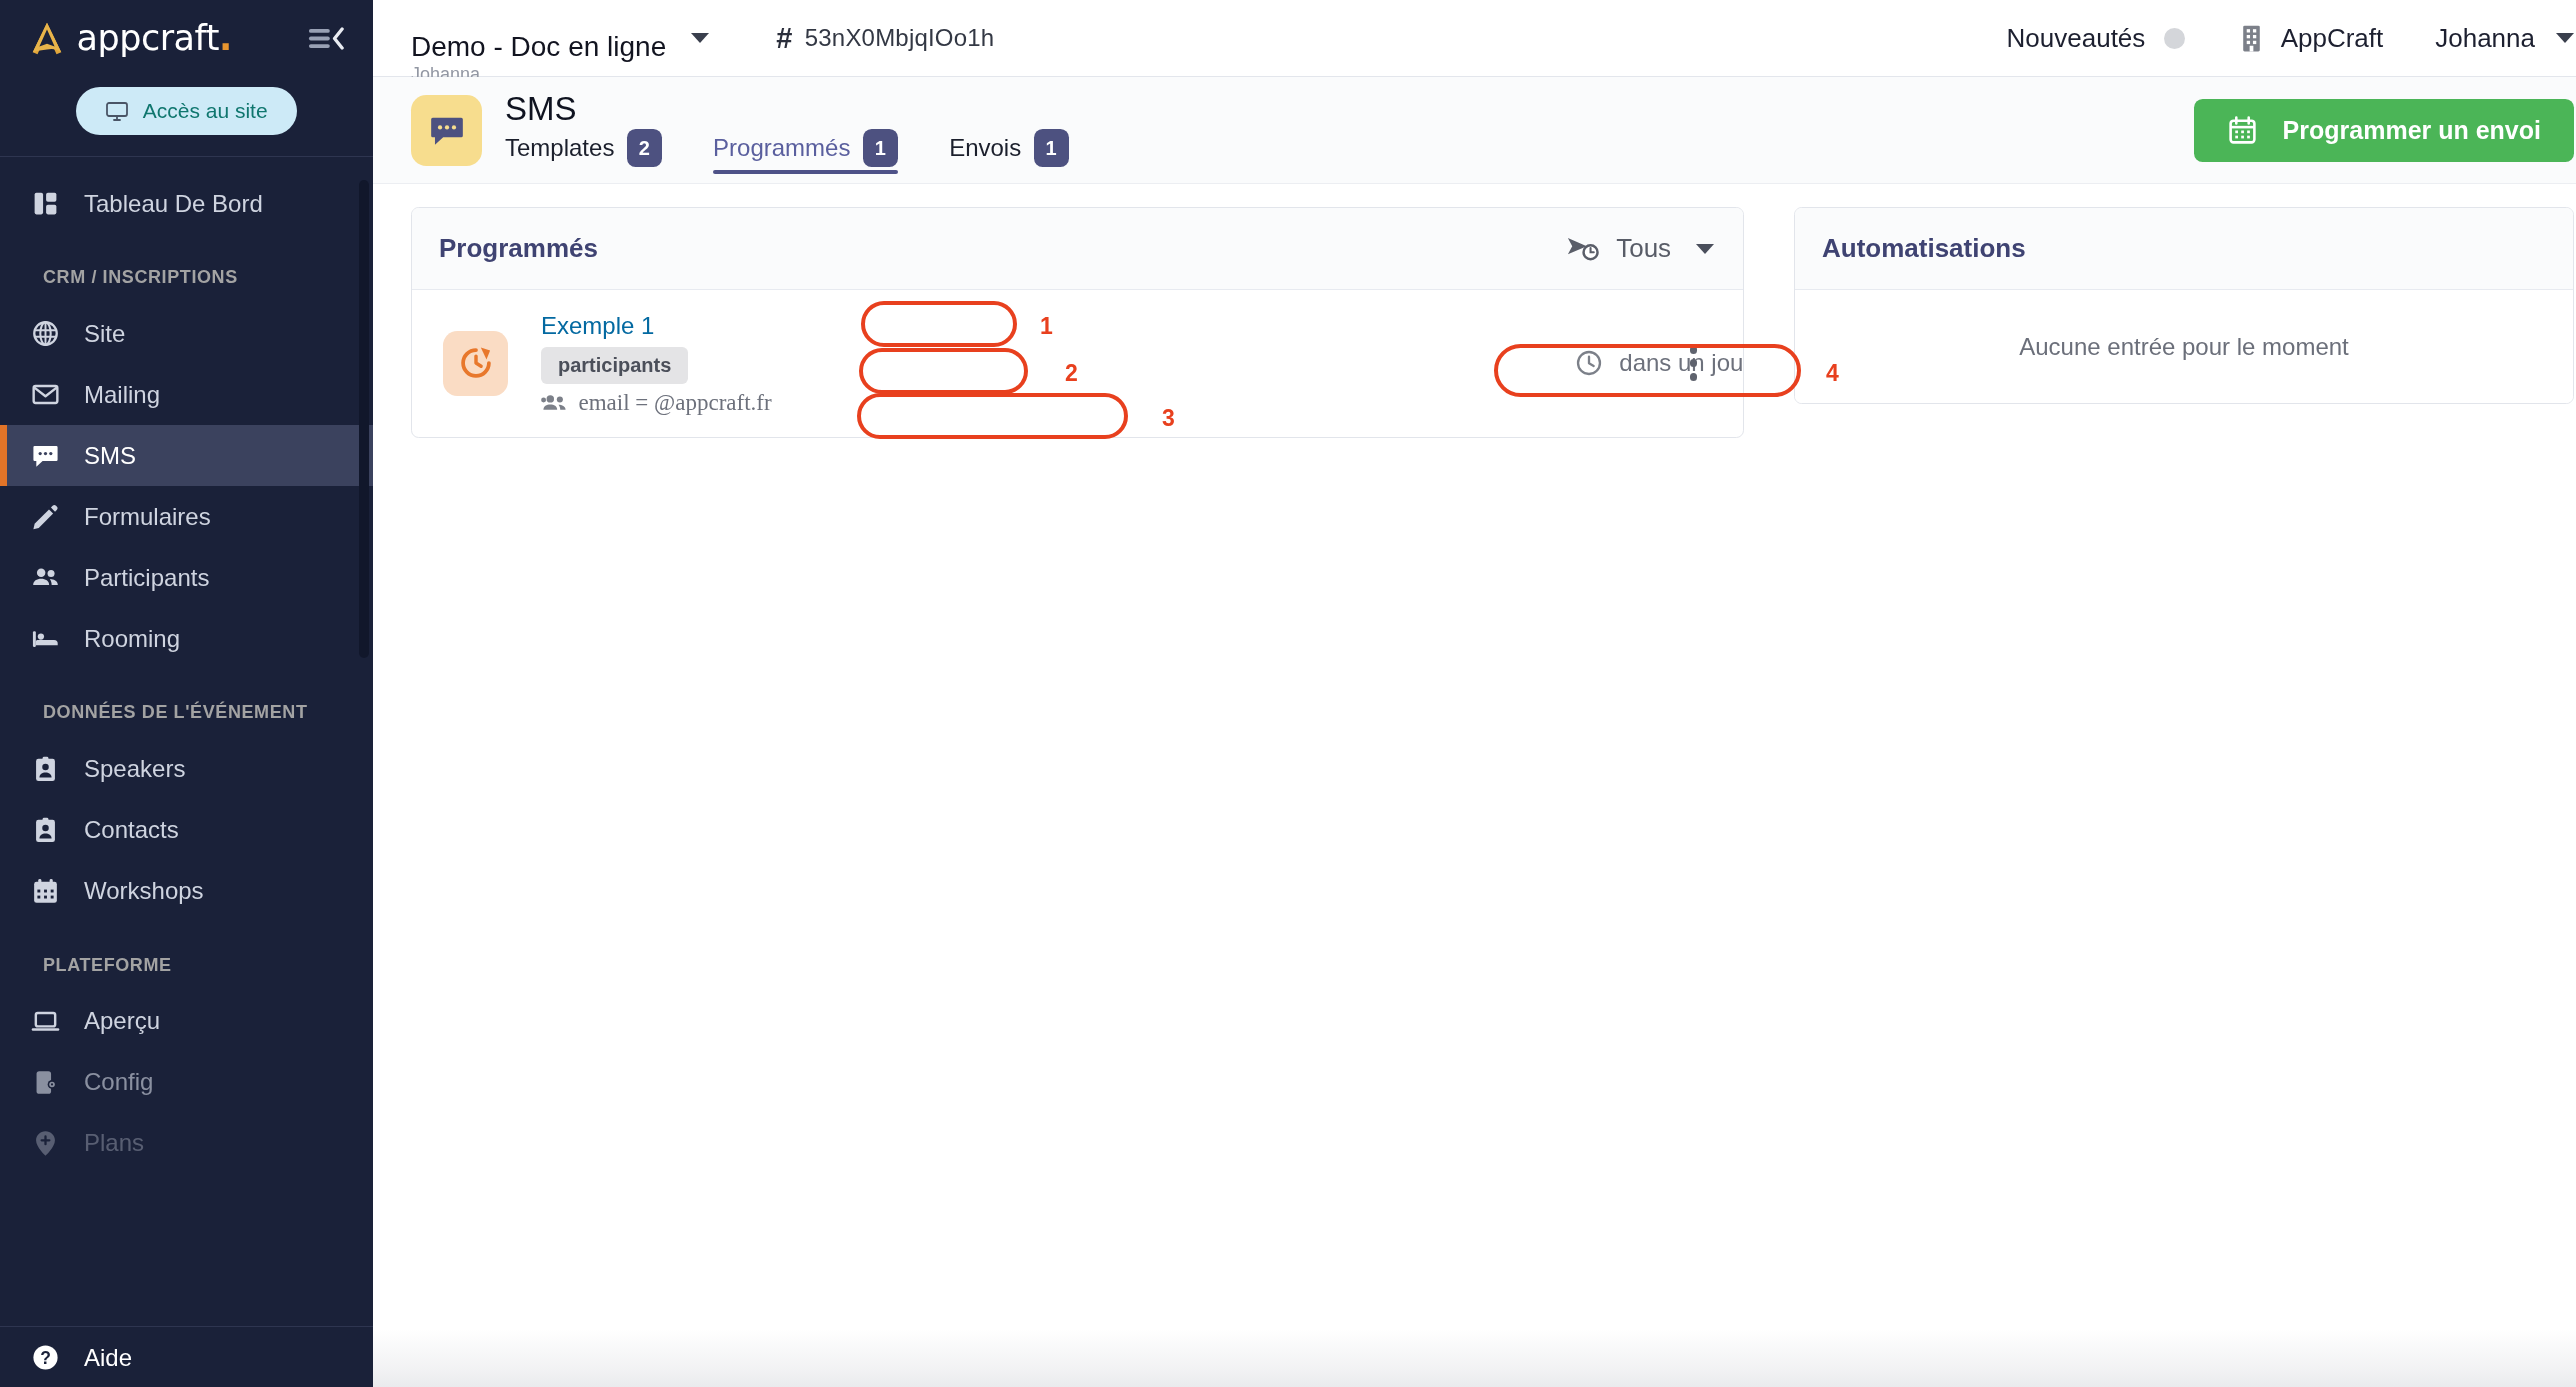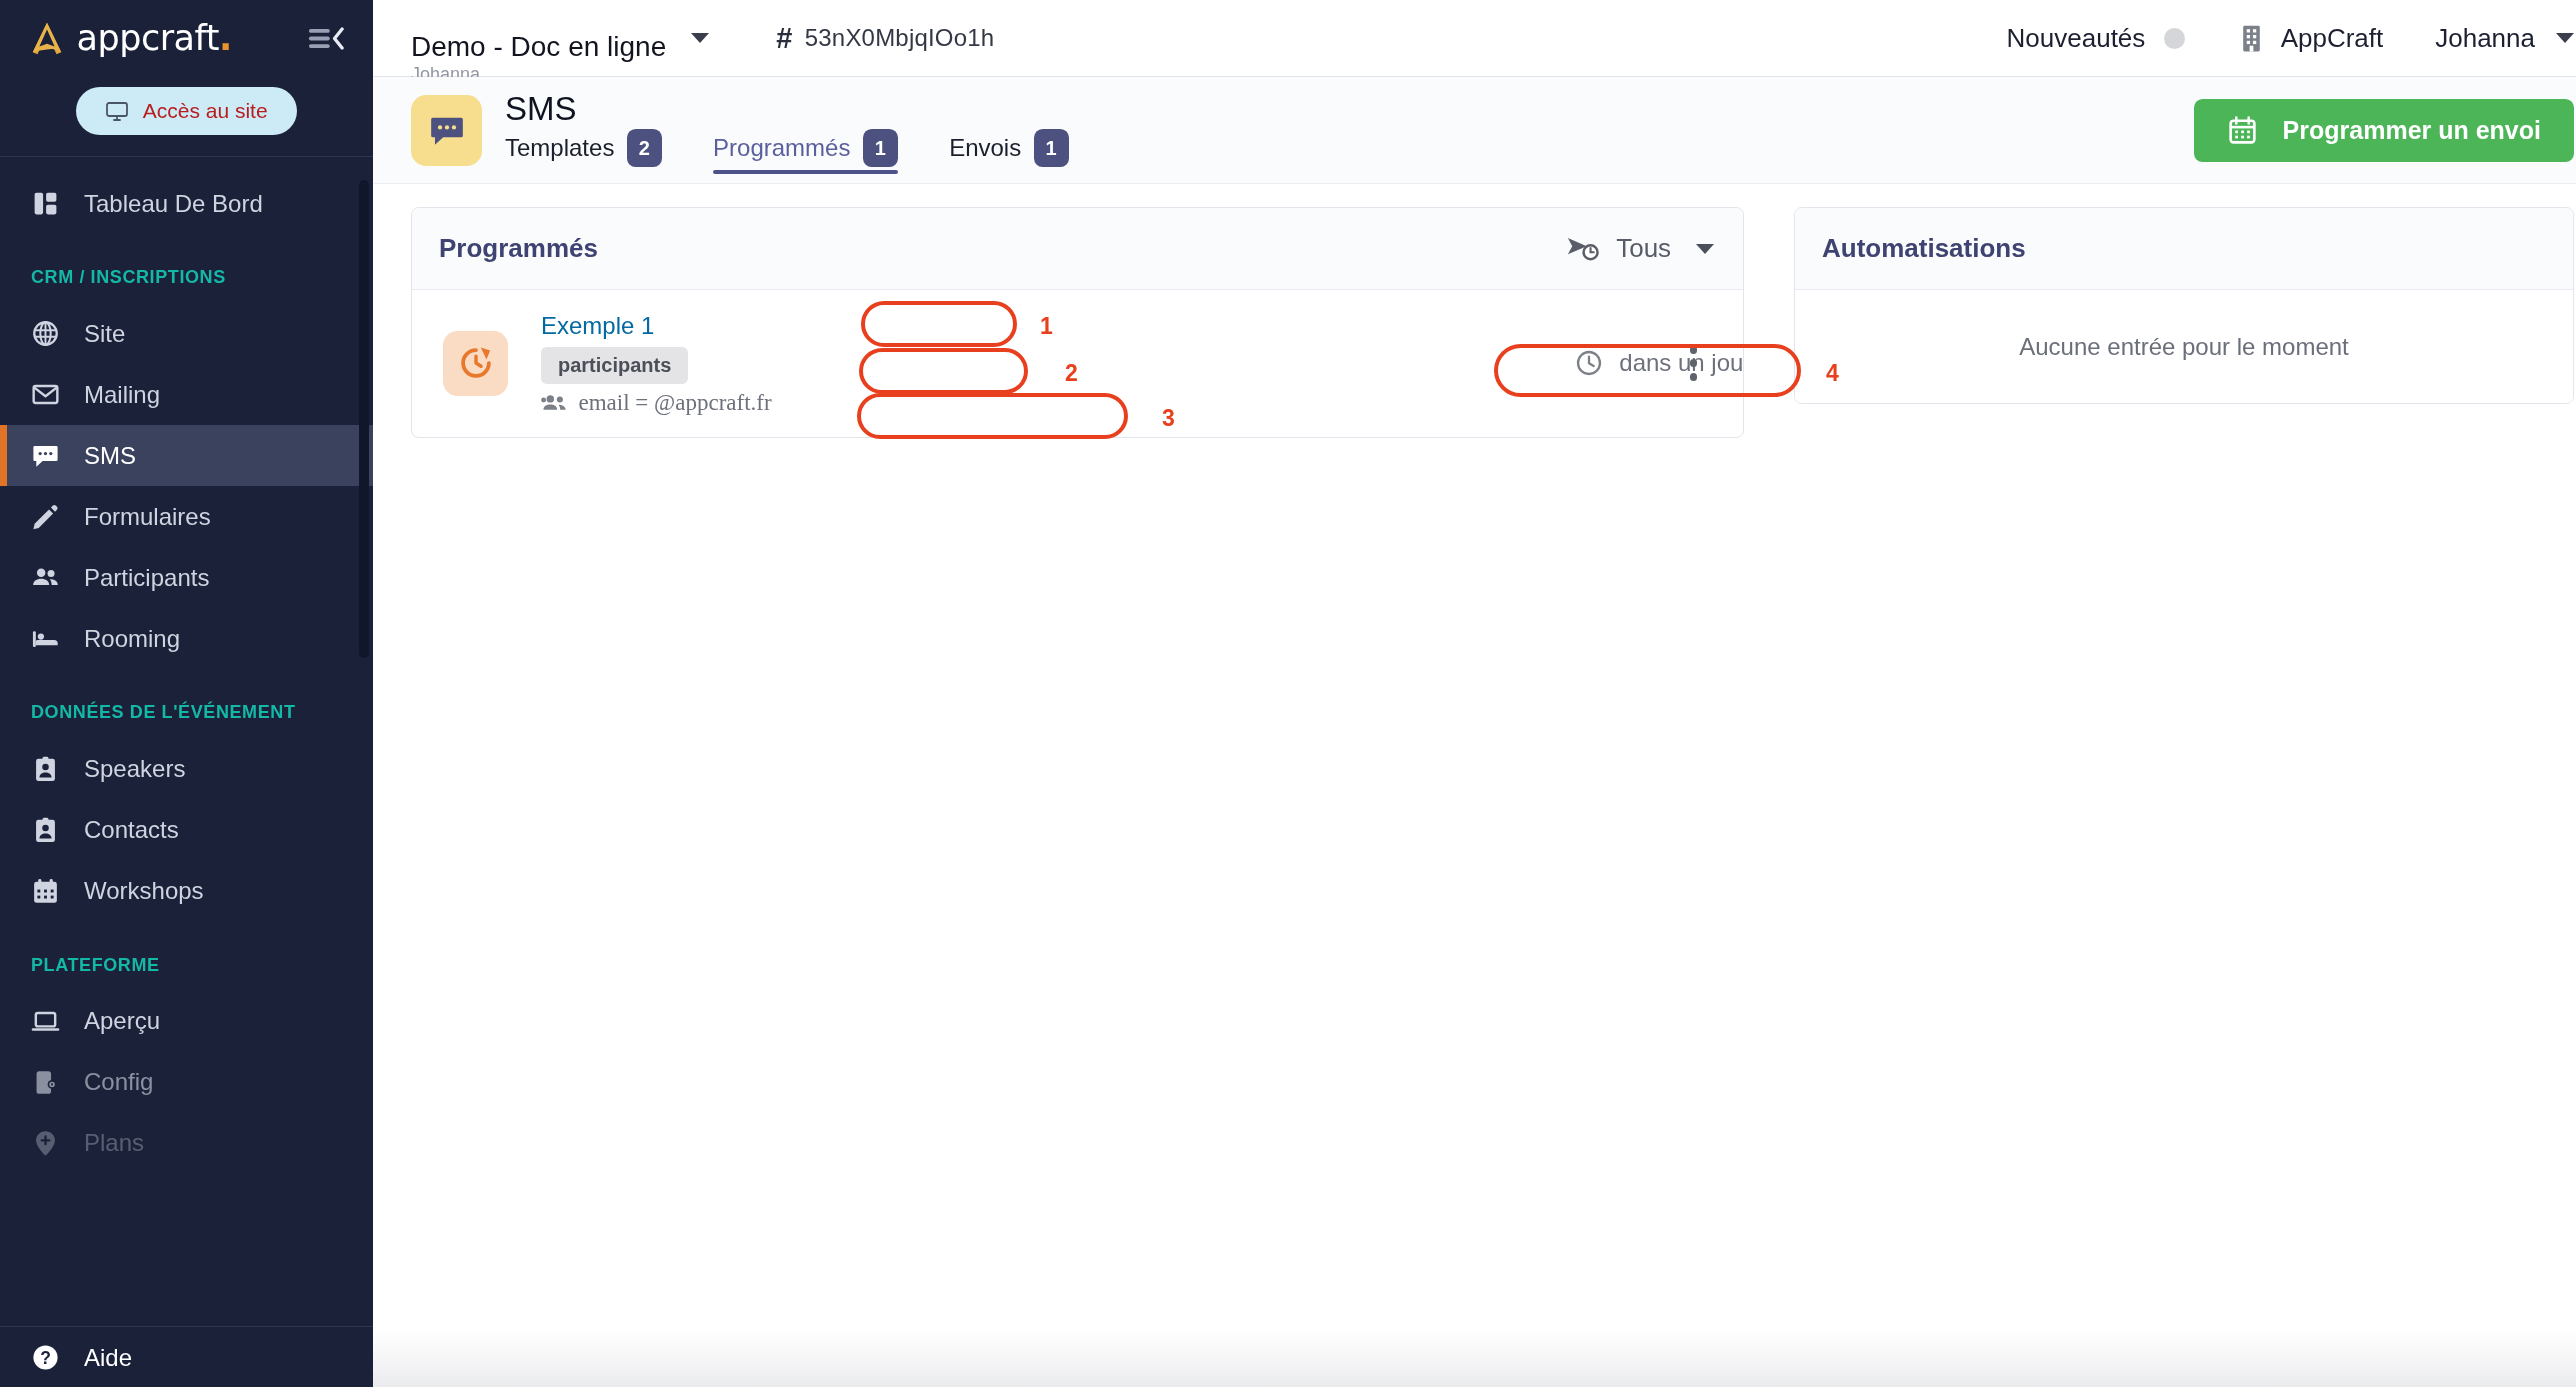--- a/index.html
+++ b/index.html
@@ -31,21 +31,21 @@
     letter-spacing: -0.5px; line-height: 1;
     font-family: "DejaVu Sans", sans-serif;
   }
   .logo-text b { font-weight: 400; text-align: center; }
   .logo-text i { color: #e8952f; font-style: normal; font-weight: 700; }
   .collapse-icon { margin-left: auto; width: 36px; height: 29px; display: block; }
 
   .access-wrap { padding: 9.6px 0 21px 0; display: flex; justify-content: center; }
   .access-btn {
     display: inline-flex; align-items: center; gap: 13.4px;
-    background: #cdeaf7; color: #b91c1c;
+    background: #cdeaf7; color: #0f766e;
     border: none; border-radius: 27px;
     padding: 12.4px 29px; font-size: 21px;
     font-family: "Liberation Sans", sans-serif;
     cursor: pointer; white-space: nowrap;
   }
   .access-btn svg { width: 24px; height: 24px; flex: 0 0 24px; }
 
   .sb-divider { height: 1px; background: #2e3550; margin: 0; }
 
   .nav-scroll {
@@ -60,23 +60,24 @@
     text-decoration: none;
   }
   .nav-item .nav-ico { width: 29px; height: 29px; flex: 0 0 29px; display: block; color: #cfd4e0; }
   .nav-item.active { background: #3b425e; color: #ffffff; }
   .nav-item.active::before {
     content: ""; position: absolute; left: 0; top: 0; bottom: 0;
     width: 6.7px; background: #e27428;
   }
   .nav-item.active .nav-ico { color: #ffffff; }
   .nav-section {
-    color: #14b8a6; font-size: 18px; font-weight: 700;
+    color: #a3a3a3; font-size: 18px; font-weight: 700;
     letter-spacing: 0.6px;
     padding: 33px 0 15.3px 31px;
+    margin-left: 12px;
   }
   .nav-gap { height: 15.3px; }
 
   .sb-bottom-fade {
     position: absolute; left: 0; right: 0; bottom: 62px; height: 105px;
     background: linear-gradient(to bottom, rgba(26,33,57,0) 0%, rgba(26,33,57,0.55) 45%, rgba(26,33,57,0.95) 100%);
     pointer-events: none;
   }
   .aide-bar {
     position: absolute; left: 0; right: 0; bottom: 0; height: 62px;

